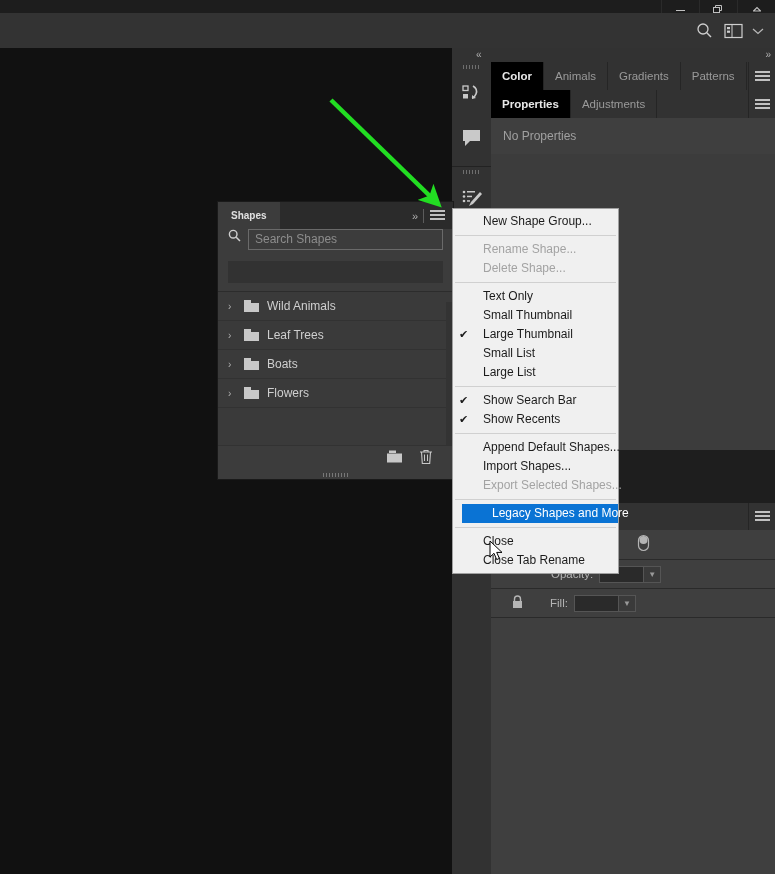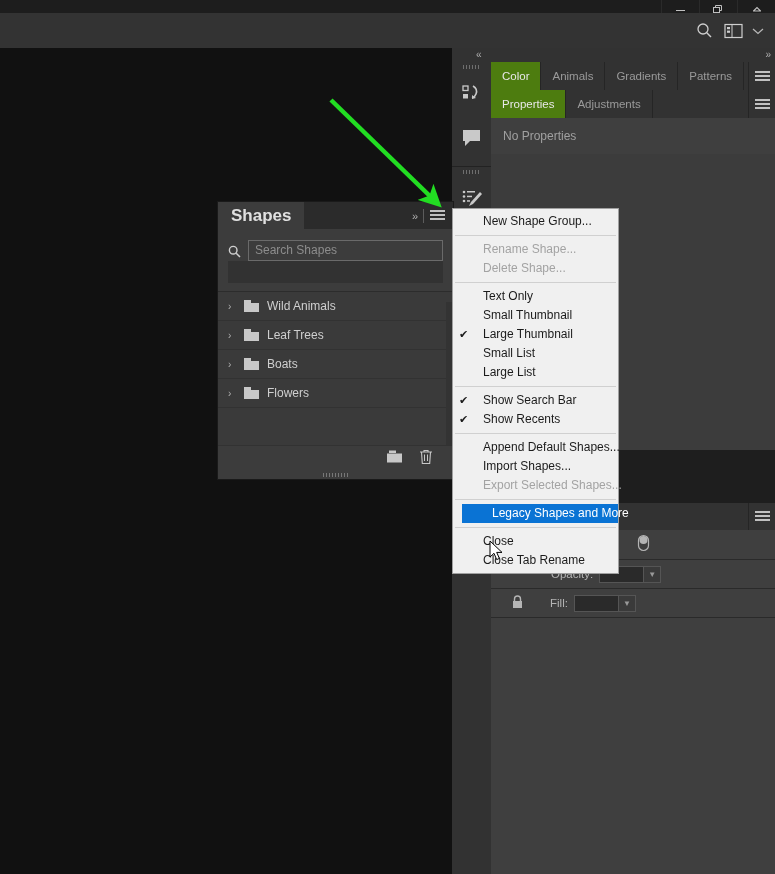--- a/index.html
+++ b/index.html
@@ -101,21 +101,21 @@
     position: relative;
   }
   .tab {
     padding: 0 11px;
     display: flex; align-items: center;
     font-size: 11.5px; color: #9a9a9a;
     background: #323232;
     border-right: 1px solid #252525;
     white-space: nowrap;
   }
-  .tab.active { background: #4d7c0f; color: #e8e8e8; font-weight: normal; }
+  .tab.active { background: #000000; color: #e8e8e8; font-weight: bold; }
   .tab-filler { flex: 1; background: #323232; border-right: 1px solid #252525;}
   .tab-menu {
     width: 26px; display: flex; align-items: center; justify-content: center;
     background: #323232;
   }
   .hamburger {
     width: 15px; height: 11px;
     background: repeating-linear-gradient(180deg,#c0c0c0 0 2px,transparent 2px 4px);
   }
   .panel-body { background: #3f3f3f; }
@@ -159,32 +159,32 @@
     width: 235px; height: 277px;
     background: #3c3c3c;
     box-shadow: 0 0 0 1px #1a1a1a;
   }
   .sp-tabs {
     height: 27px; background: #2b2b2b;
     display: flex; align-items: stretch; position: relative;
   }
   .sp-tab {
     padding: 0 13px; display: flex; align-items: center;
-    font-size: 17px; font-weight: bold; color: #e0e0e0;
+    font-size: 10px; font-weight: bold; color: #e0e0e0;
     background: #3c3c3c;
   }
   .sp-tabfill { flex: 1; }
   .sp-tools {
     display: flex; align-items: center; gap: 6px; padding-right: 8px;
   }
   .sp-chevrons { color: #b0b0b0; font-size: 11px; letter-spacing: -1px; }
   .sp-divider { width: 1px; height: 14px; background: #5c5c5c; }
   .sp-search-row {
     height: 32px; background: #3c3c3c;
-    display: flex; align-items: flex-end; gap: 7px; padding: 0 10px;
+    display: flex; align-items: flex-start; gap: 7px; padding: 0 10px;
   }
   .sp-search-input {
     flex: 1; height: 21px; background: #3c3c3c;
     border: 1px solid #6a6a6a;
     color: #8d8d8d; font-size: 12px;
     padding-left: 6px; line-height: 19px;
   }
   .sp-recents {
     height: 22px; margin: 0 10px 8px 10px; background: #323232;
   }

